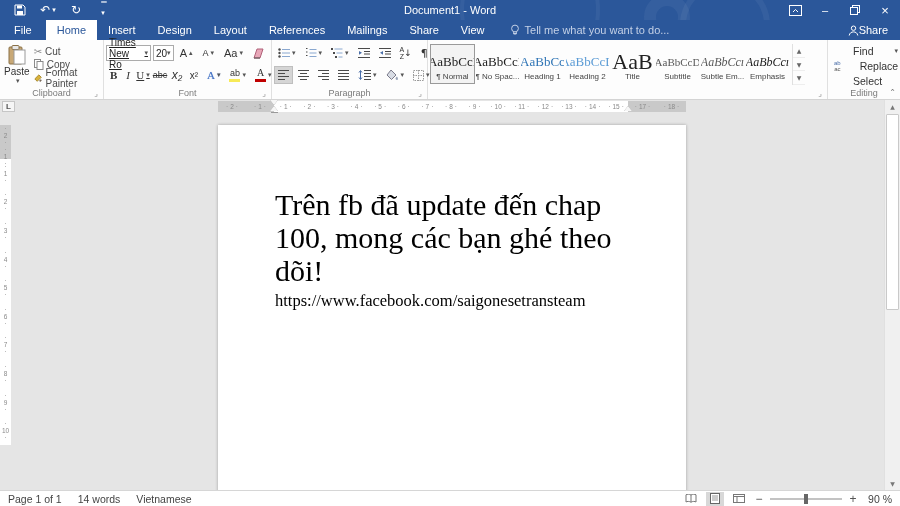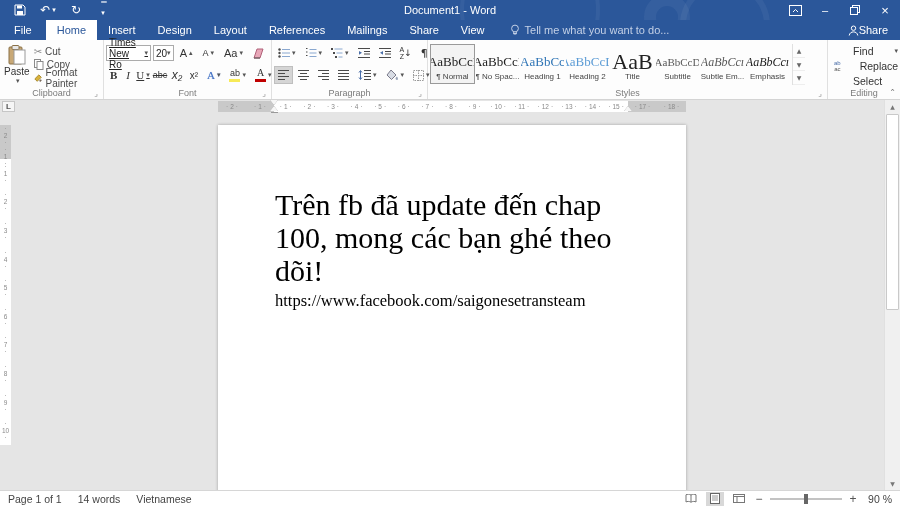--- a/index.html
+++ b/index.html
@@ -447,21 +447,20 @@
         <div class="style-card">
           <span class="s-sample" style="font-style:italic;font-size:12px;">AaBbCcı</span>
           <span class="s-name">Emphasis</span>
         </div>
         <div class="gal-scroll">
           <span class="gs">▲</span>
           <span class="gs">▼</span>
           <span class="gs">▼</span>
         </div>
       </div>
-      <span class="rgroup-label">Styles</span>
       <span class="launcher glyph">⌟</span>
     </div>
 
     <div class="rgroup g-edit">
       <div class="edit-cmd">
         <svg width="11" height="11" viewBox="0 0 11 11">
             <circle cx="4.5" cy="4.5" r="3.4" fill="none" stroke="#4a6ea8"></circle>
             <path d="M7 7l3 3" stroke="#4a6ea8" stroke-width="1.4"></path>
           </svg>
         <span>Find</span>

